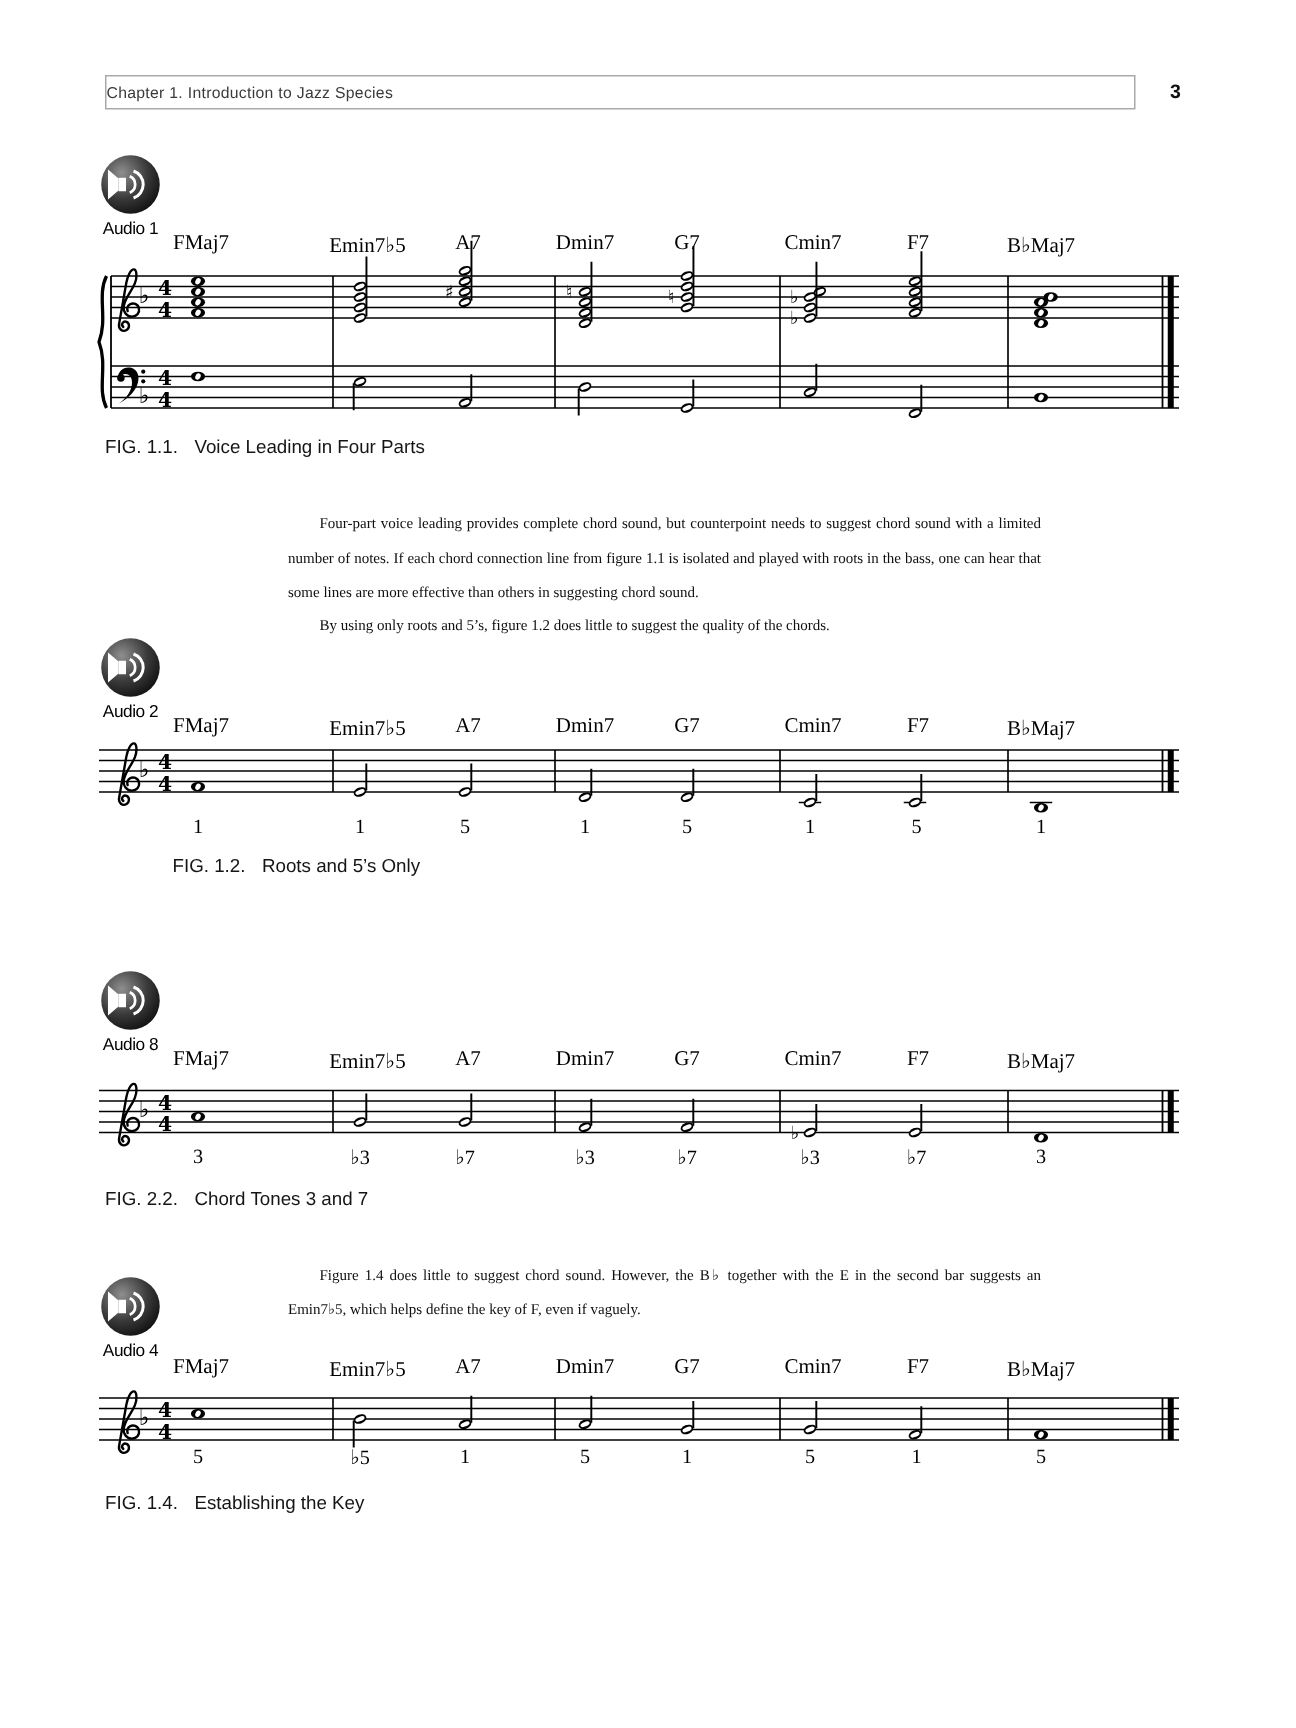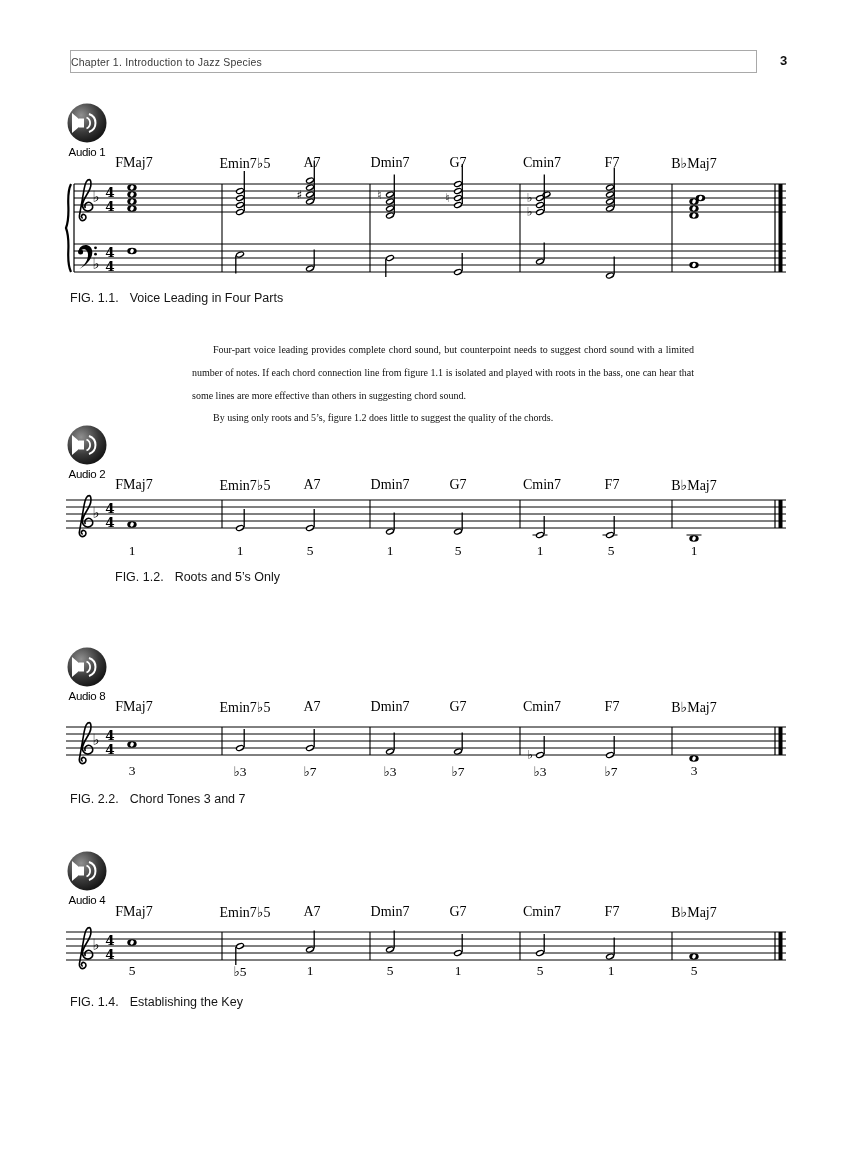--- a/index.html
+++ b/index.html
@@ -500,20 +500,23 @@
     <span class="d3">♭3</span>
     <span class="d4">♭7</span>
     <span class="d5">♭3</span>
     <span class="d6">♭7</span>
     <span class="d7">3</span>
   </div>
   <div class="caption" style="top:792px;">
     <b>FIG. 2.2.</b><span>Chord Tones 3 and 7</span>
   </div>
 
+  <div class="para-block" style="top:840px;">
+    <p>Figure 1.4 does little to suggest chord sound. However, the B♭ together with the E in the second bar suggests an Emin7♭5, which helps define the key of F, even if vaguely.</p>
+  </div>
 
   <div class="chord-row" style="top:904px;">
     <span class="c0">FMaj7</span>
     <span class="c1">Emin7♭5</span>
     <span class="c2">A7</span>
     <span class="c3">Dmin7</span>
     <span class="c4">G7</span>
     <span class="c5">Cmin7</span>
     <span class="c6">F7</span>
     <span class="c7">B♭Maj7</span>

